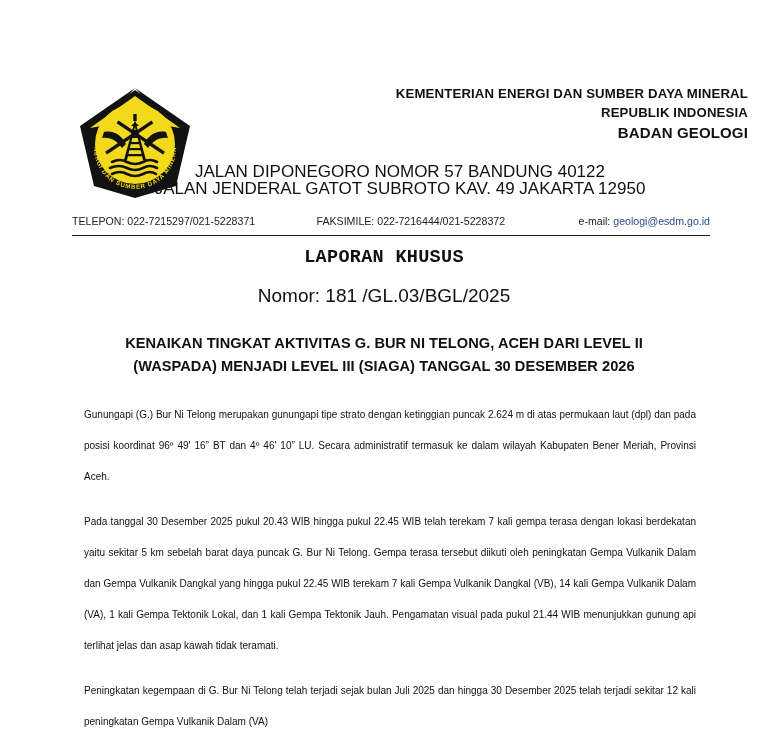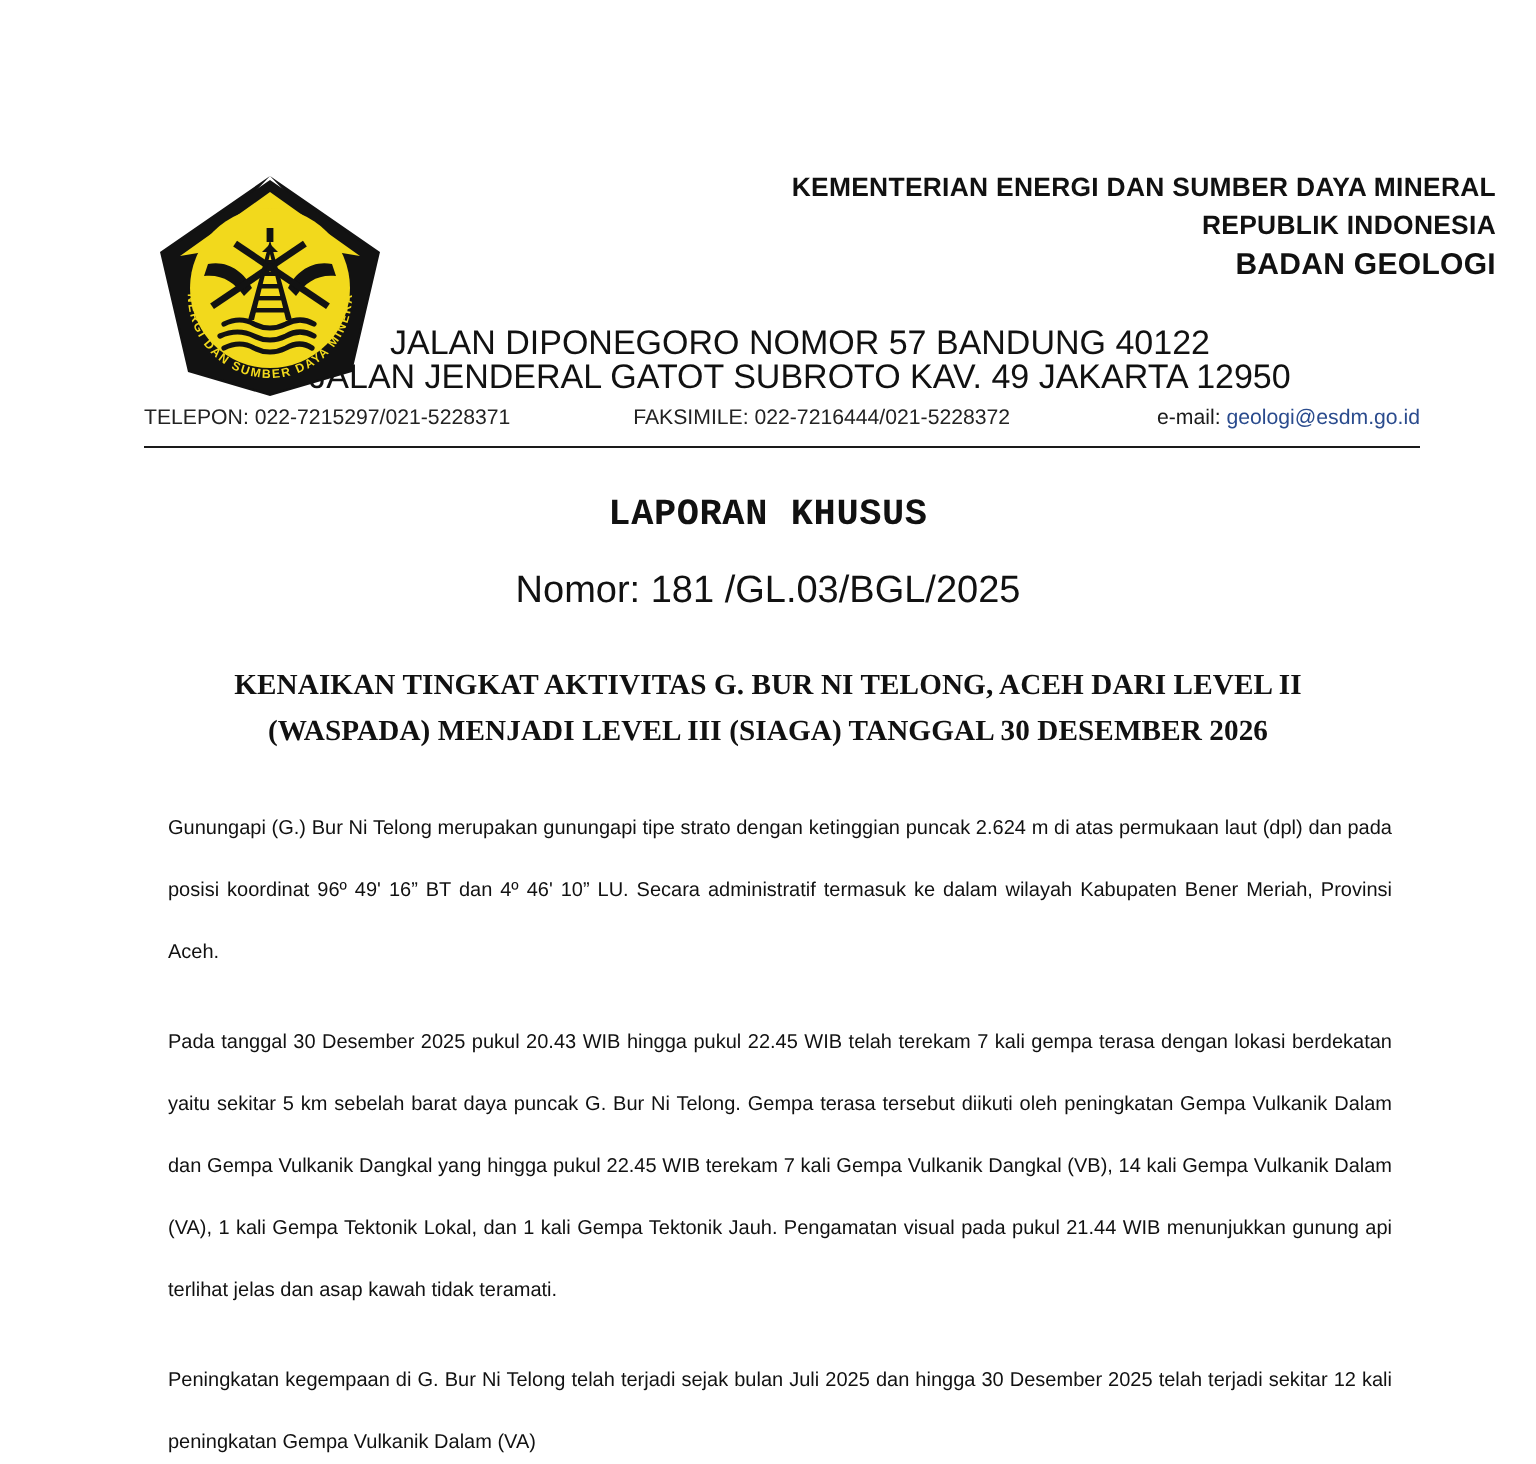--- a/index.html
+++ b/index.html
@@ -65,21 +65,21 @@
     font-size: 17px;
     line-height: 16.5px;
     white-space: nowrap;
   }
 
   
   .contact-strip {
     position: absolute;
     left: 72px;
     right: 58px;
-    top: 203px;
+    top: 215px;
     height: 20px;
     border-bottom: 1.2px solid #1a1a1a;
     display: flex;
     justify-content: space-between;
     align-items: flex-start;
   }
   .contact-item {
     font-size: 10.6px;
     line-height: 13px;
     white-space: nowrap;
@@ -109,21 +109,21 @@
 
   .subject {
     margin-top: 24px;
     text-align: center;
     padding: 0 72px;
     font-size: 14.6px;
     font-weight: bold;
     line-height: 22.5px;
     letter-spacing: 0.05px;
   }
-  .subject .sub-line { white-space: nowrap; font-family: Liberation Serif, serif; }
+  .subject .sub-line { white-space: nowrap; }
 
   
   .body-copy {
     margin-top: 22px;
     padding: 0 72px 0 84px;
   }
   .para {
     font-size: 10px;
     line-height: 31px;
     text-align: justify;

